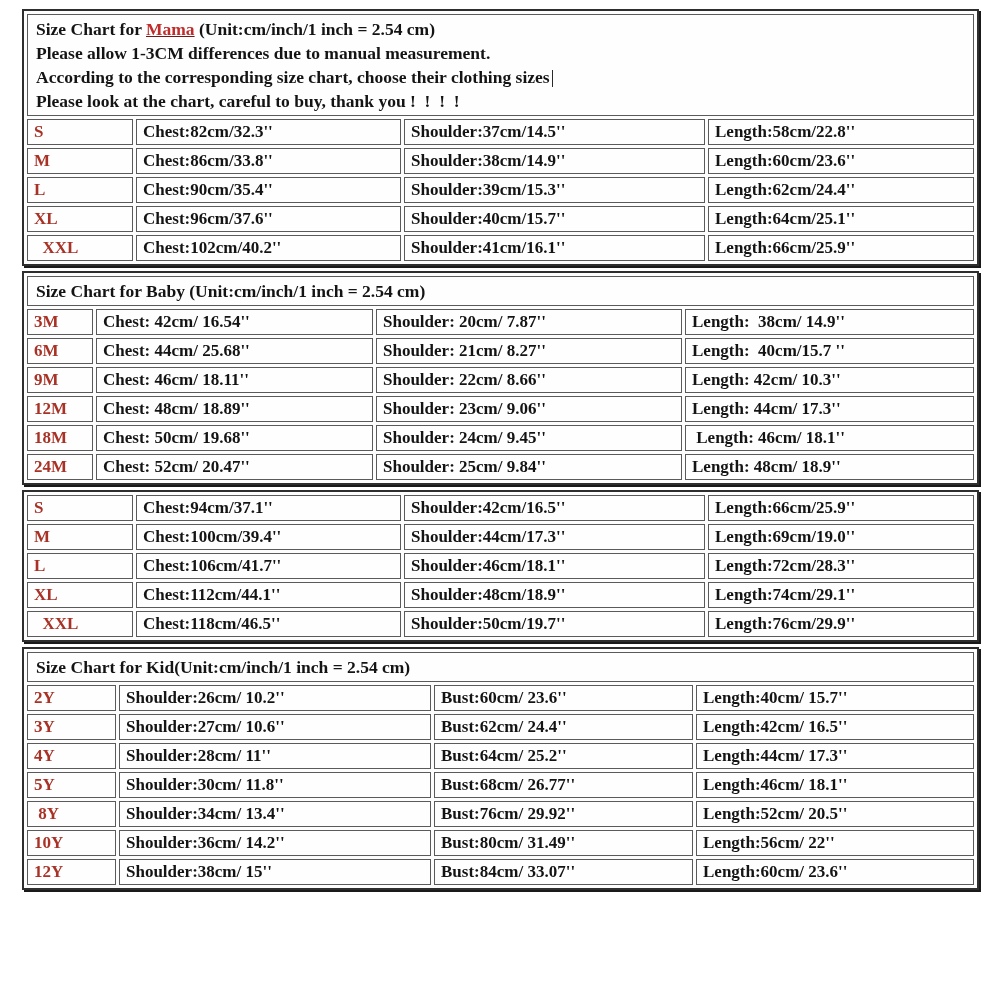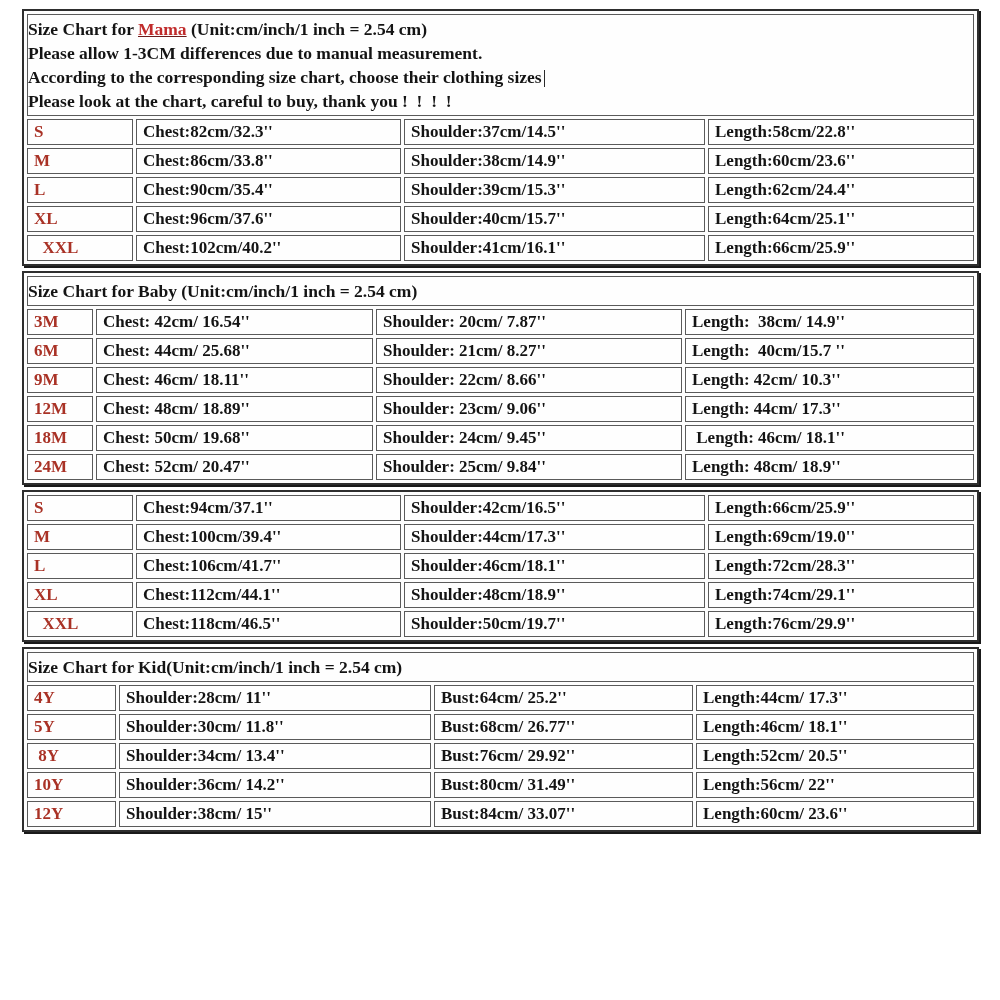--- a/index.html
+++ b/index.html
@@ -31,21 +31,21 @@
   td {
     border: 1px solid var(--border-cell);
     padding: 2px 6px;
     font-size: 17px;
     line-height: 20px;
     vertical-align: middle;
     white-space: pre;
     overflow: hidden;
     background: #fefefe;
   }
-  td.header-cell { padding: 2px 0; margin-left: 32px; }
+  td.header-cell { padding: 2px 8px; margin-left: 32px; }
   .hline { font-size: 17.5px; line-height: 24px; white-space: pre; }
   .hl { color: var(--accent); text-decoration: underline; text-decoration-color: #6b1b1b; }
   td.size-cell { color: var(--size-red); }
   .cursor {
     display: inline-block;
     width: 1.5px; height: 17px;
     background: #2a2a2a;
     margin-left: 2px;
     vertical-align: text-bottom;
   }
@@ -201,20 +201,32 @@
         <col>
         <col>
         <col>
         <col>
       </colgroup>
     <tbody>
         <tr>
           <td colspan="4" class="header-cell"><div class="hline"><span>Size Chart for Kid(Unit:cm/inch/1 inch = 2.54 cm)</span></div></td>
         </tr>
         <tr>
+          <td class="size-cell">2Y</td>
+          <td class="val-cell">Shoulder:26cm/ 10.2''</td>
+          <td class="val-cell">Bust:60cm/ 23.6''</td>
+          <td class="val-cell">Length:40cm/ 15.7''</td>
+        </tr>
+        <tr>
+          <td class="size-cell">3Y</td>
+          <td class="val-cell">Shoulder:27cm/ 10.6''</td>
+          <td class="val-cell">Bust:62cm/ 24.4''</td>
+          <td class="val-cell">Length:42cm/ 16.5''</td>
+        </tr>
+        <tr>
           <td class="size-cell">4Y</td>
           <td class="val-cell">Shoulder:28cm/ 11''</td>
           <td class="val-cell">Bust:64cm/ 25.2''</td>
           <td class="val-cell">Length:44cm/ 17.3''</td>
         </tr>
         <tr>
           <td class="size-cell">5Y</td>
           <td class="val-cell">Shoulder:30cm/ 11.8''</td>
           <td class="val-cell">Bust:68cm/ 26.77''</td>
           <td class="val-cell">Length:46cm/ 18.1''</td>

